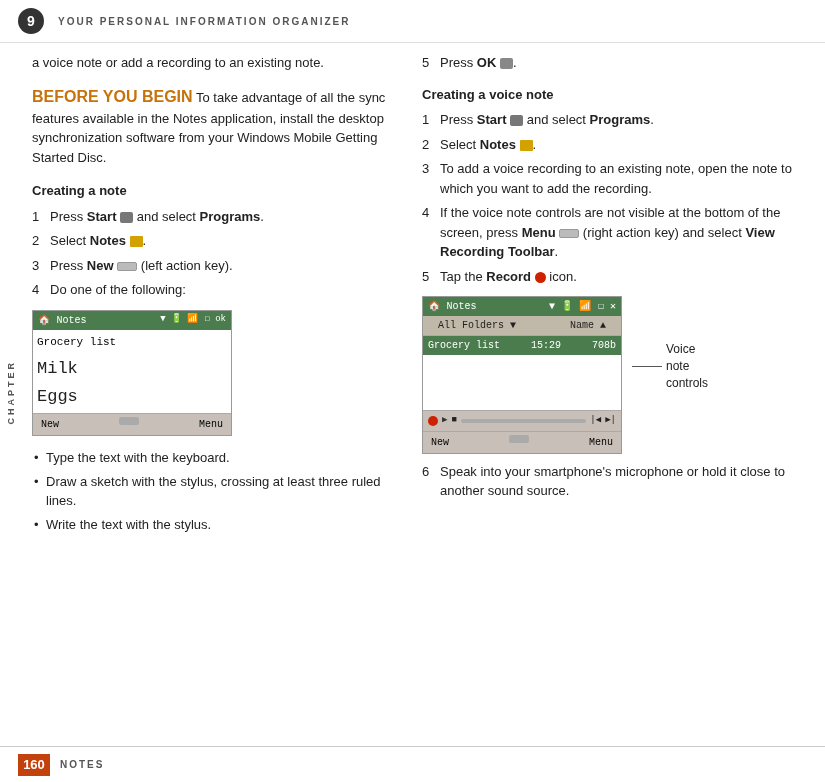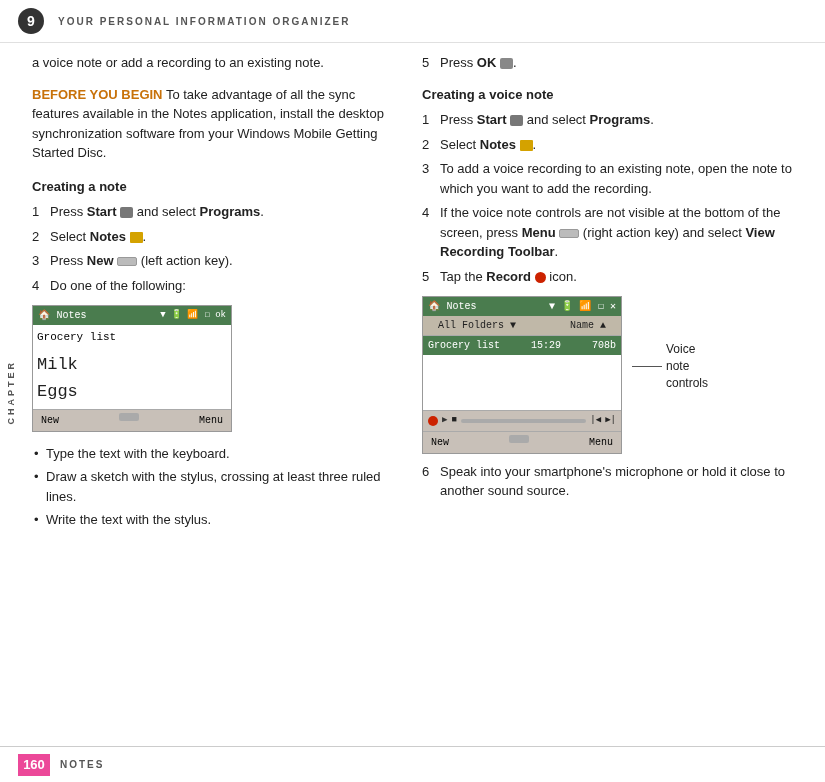--- a/index.html
+++ b/index.html
@@ -97,21 +97,21 @@
       font-size: 13px;
       line-height: 1.5;
     }
 
     .before-box {
       margin-bottom: 14px;
     }
     .before-title {
       font-weight: bold;
       color: #c8720a;
-      font-size: 13px;
+      font-size: 16px;
       text-align: right;
     }
 
     .section-heading {
       font-weight: bold;
       font-size: 13px;
       margin-bottom: 6px;
     }
 
     .steps {
@@ -293,21 +293,21 @@
       bottom: 0;
       left: 0;
       right: 0;
       height: 36px;
       border-top: 1px solid #ccc;
       display: flex;
       align-items: center;
       padding: 0 18px;
     }
     .page-num-box {
-      background: #ec4899;
+      background: #c2410c;
       color: #fff;
       width: 32px;
       height: 22px;
       display: flex;
       align-items: center;
       justify-content: center;
       font-size: 13px;
       font-weight: bold;
       margin-right: 10px;
     }

